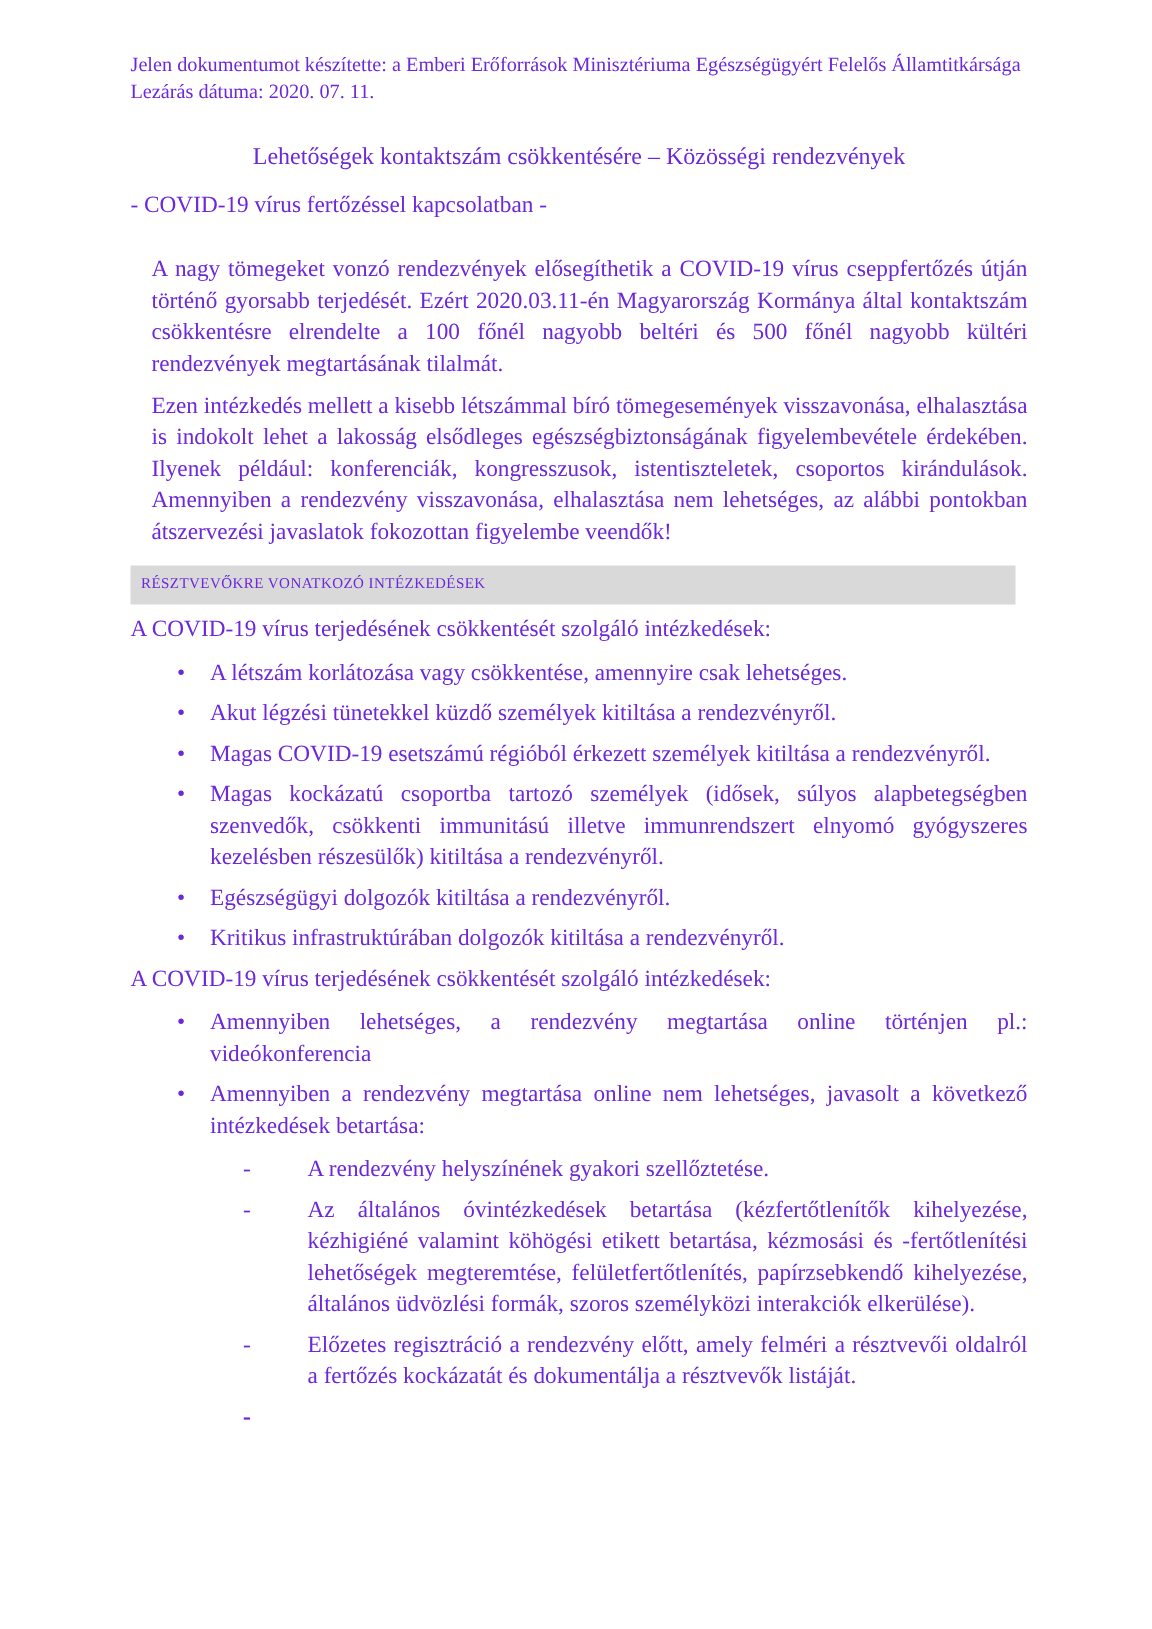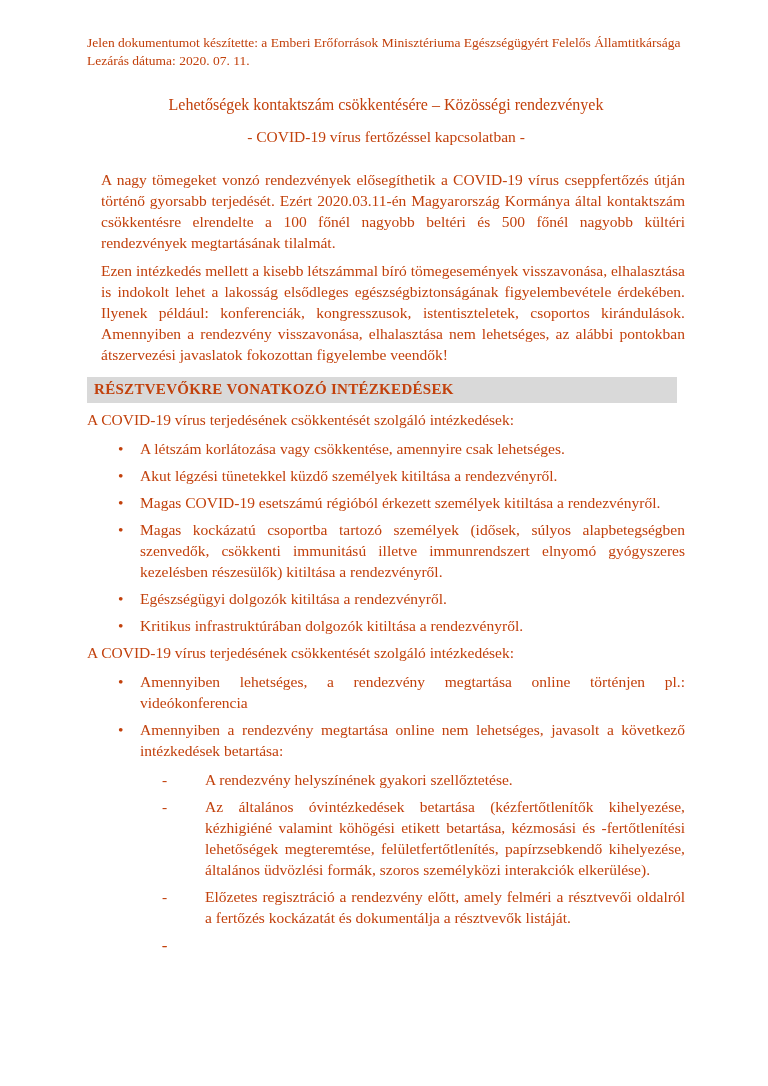--- a/index.html
+++ b/index.html
@@ -6,55 +6,55 @@
     margin: 0;
     padding: 0;
     background: #ffffff;
   }
   .page {
     position: relative;
     width: 768px;
     height: 1086px;
     box-sizing: border-box;
     background: #ffffff;
-    color: #c2410c;
+    color: #6d28d9;
     font-family: "Liberation Serif", "DejaVu Serif", serif;
     font-size: 15.5px;
     line-height: 21px;
     padding: 34px 83px 0 87px;
     overflow: hidden;
   }
   .doc-header {
     font-size: 13.5px;
     line-height: 17.5px;
   }
   .title {
     margin: 25px 0 0 0;
     text-align: center;
     font-size: 16px;
     font-weight: normal;
     line-height: 21px;
   }
   .subtitle {
     margin: 11px 0 10px 0;
-    text-align: center;
+    text-align: left;
   }
   .para {
     text-align: justify;
     margin: 0 0 7px 14px;
   }
   .para.first {
     margin-top: 22px;
   }
   .section-heading {
     margin: 12px 8px 0 0;
     padding: 2px 4px 3px 7px;
     background: #d9d9d9;
-    font-size: 15px;
-    font-weight: bold;
+    font-size: 10px;
+    font-weight: normal;
     letter-spacing: 0.3px;
     line-height: 21px;
   }
   .section-intro {
     margin: 6px 0 0 0;
   }
   ul.bullets, ul.subs {
     list-style: none;
     margin: 8px 0 0 0;
     padding: 0;

